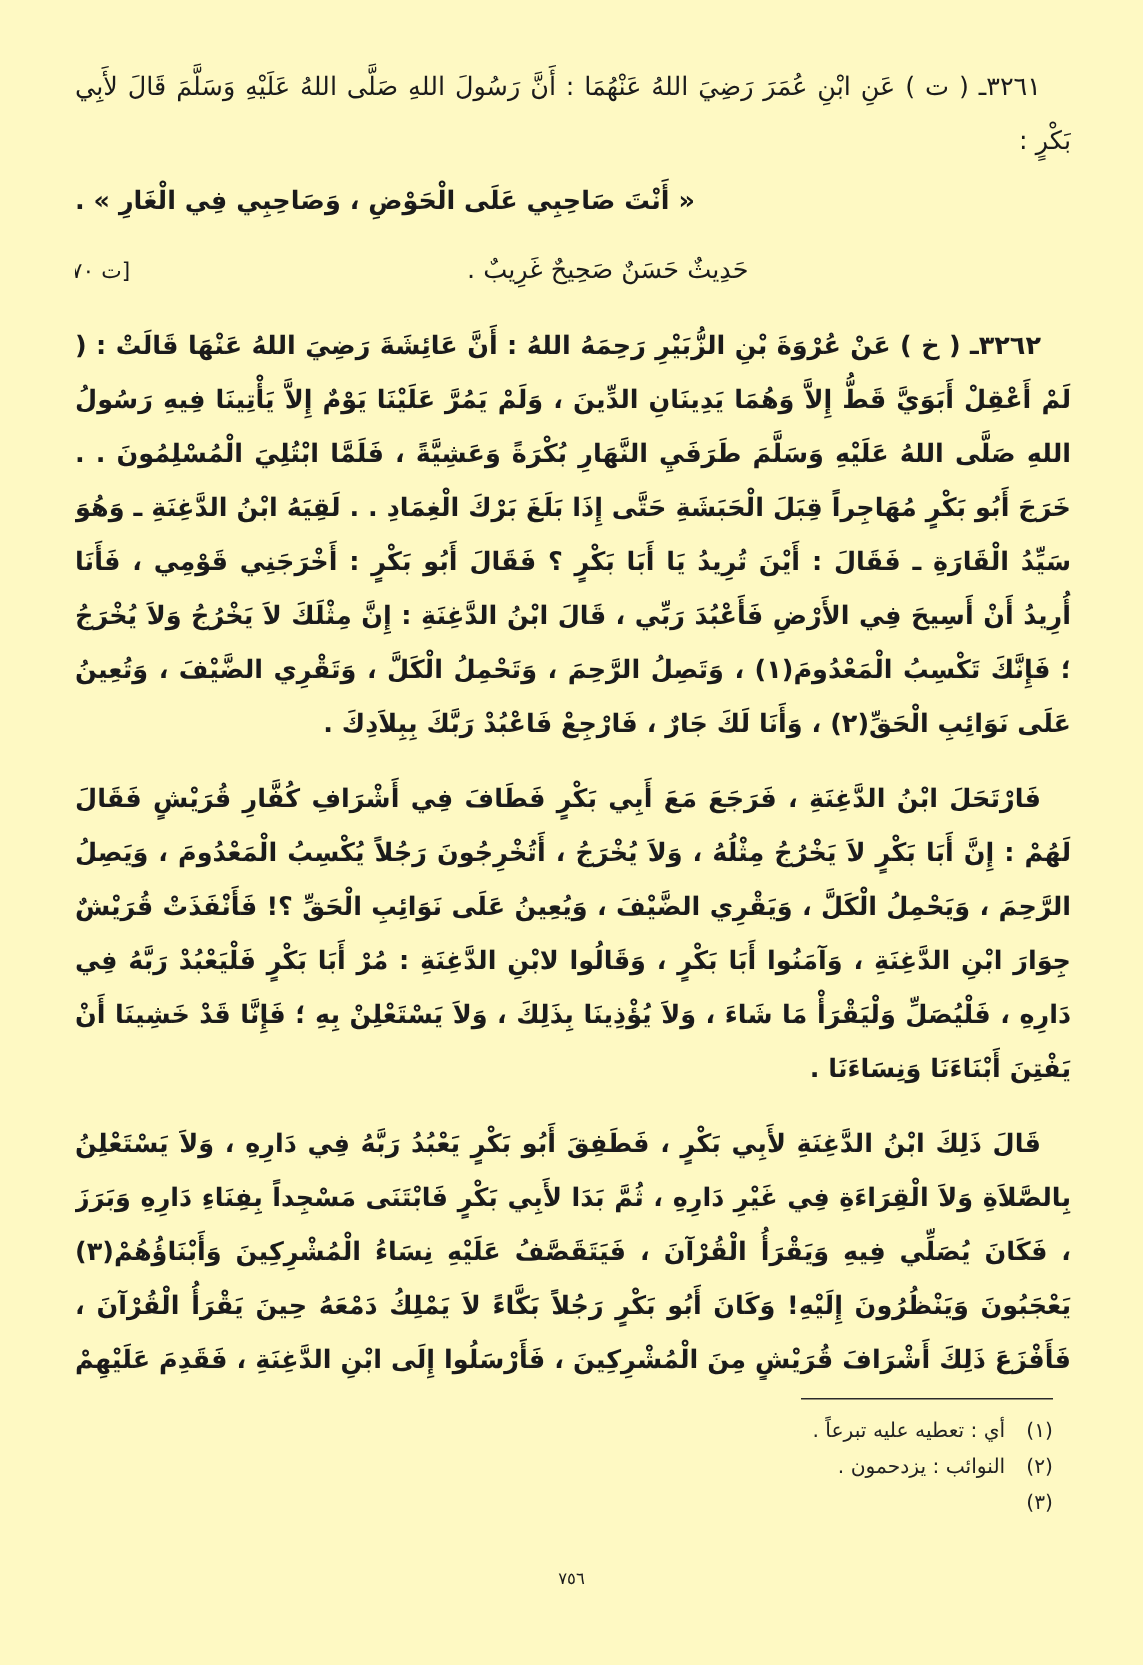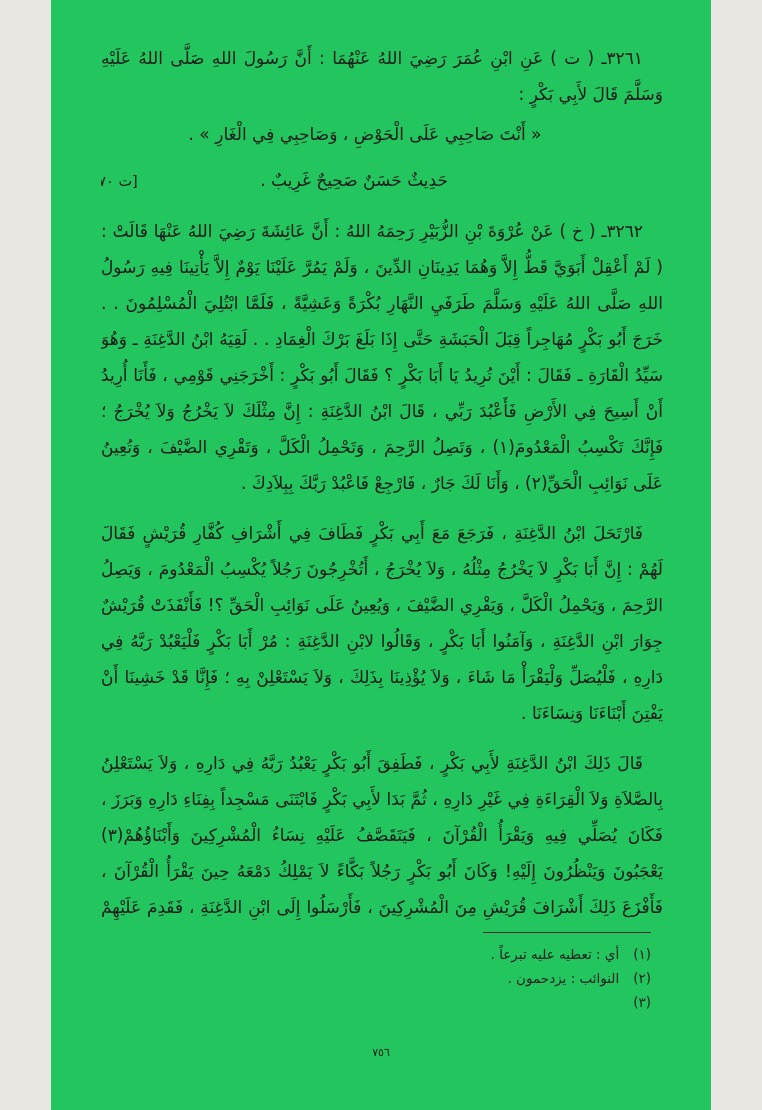--- a/index.html
+++ b/index.html
@@ -2,24 +2,24 @@
 <html lang="ar" dir="rtl"><head>
 <meta charset="utf-8">
 <style>
   html, body {
     margin: 0;
     padding: 0;
     background: #e8e6e0;
   }
   .page {
     position: relative;
-    width: 660px;
+    width: 762px;
     height: 1110px;
     margin: 0 auto;
-    background: #22c55e;
+    background: #fef9c3;
     color: #1b1b1b;
     font-family: "DejaVu Sans", sans-serif;
     overflow: hidden;
   }
   .main-text {
     position: absolute;
     top: 40px;
     right: 48px;
     left: 50px;
     max-height: 880px;
@@ -29,26 +29,28 @@
     line-height: 36px;
     text-align: justify;
   }
   .para {
     margin: 0;
     text-indent: 20px;
     text-align: justify;
   }
   .para-gap {
     margin-top: 14px;
+    font-weight: bold;
   }
   .quote-line {
     margin: 4px 0 0 0;
     padding-right: 34px;
     text-indent: 0;
-    text-align: center;
+    text-align: left;
+    font-weight: bold;
   }
   .grading-row {
     display: flex;
     justify-content: space-between;
     align-items: baseline;
     margin-top: 10px;
     margin-bottom: 6px;
   }
   .grading {
     margin-right: 215px;

